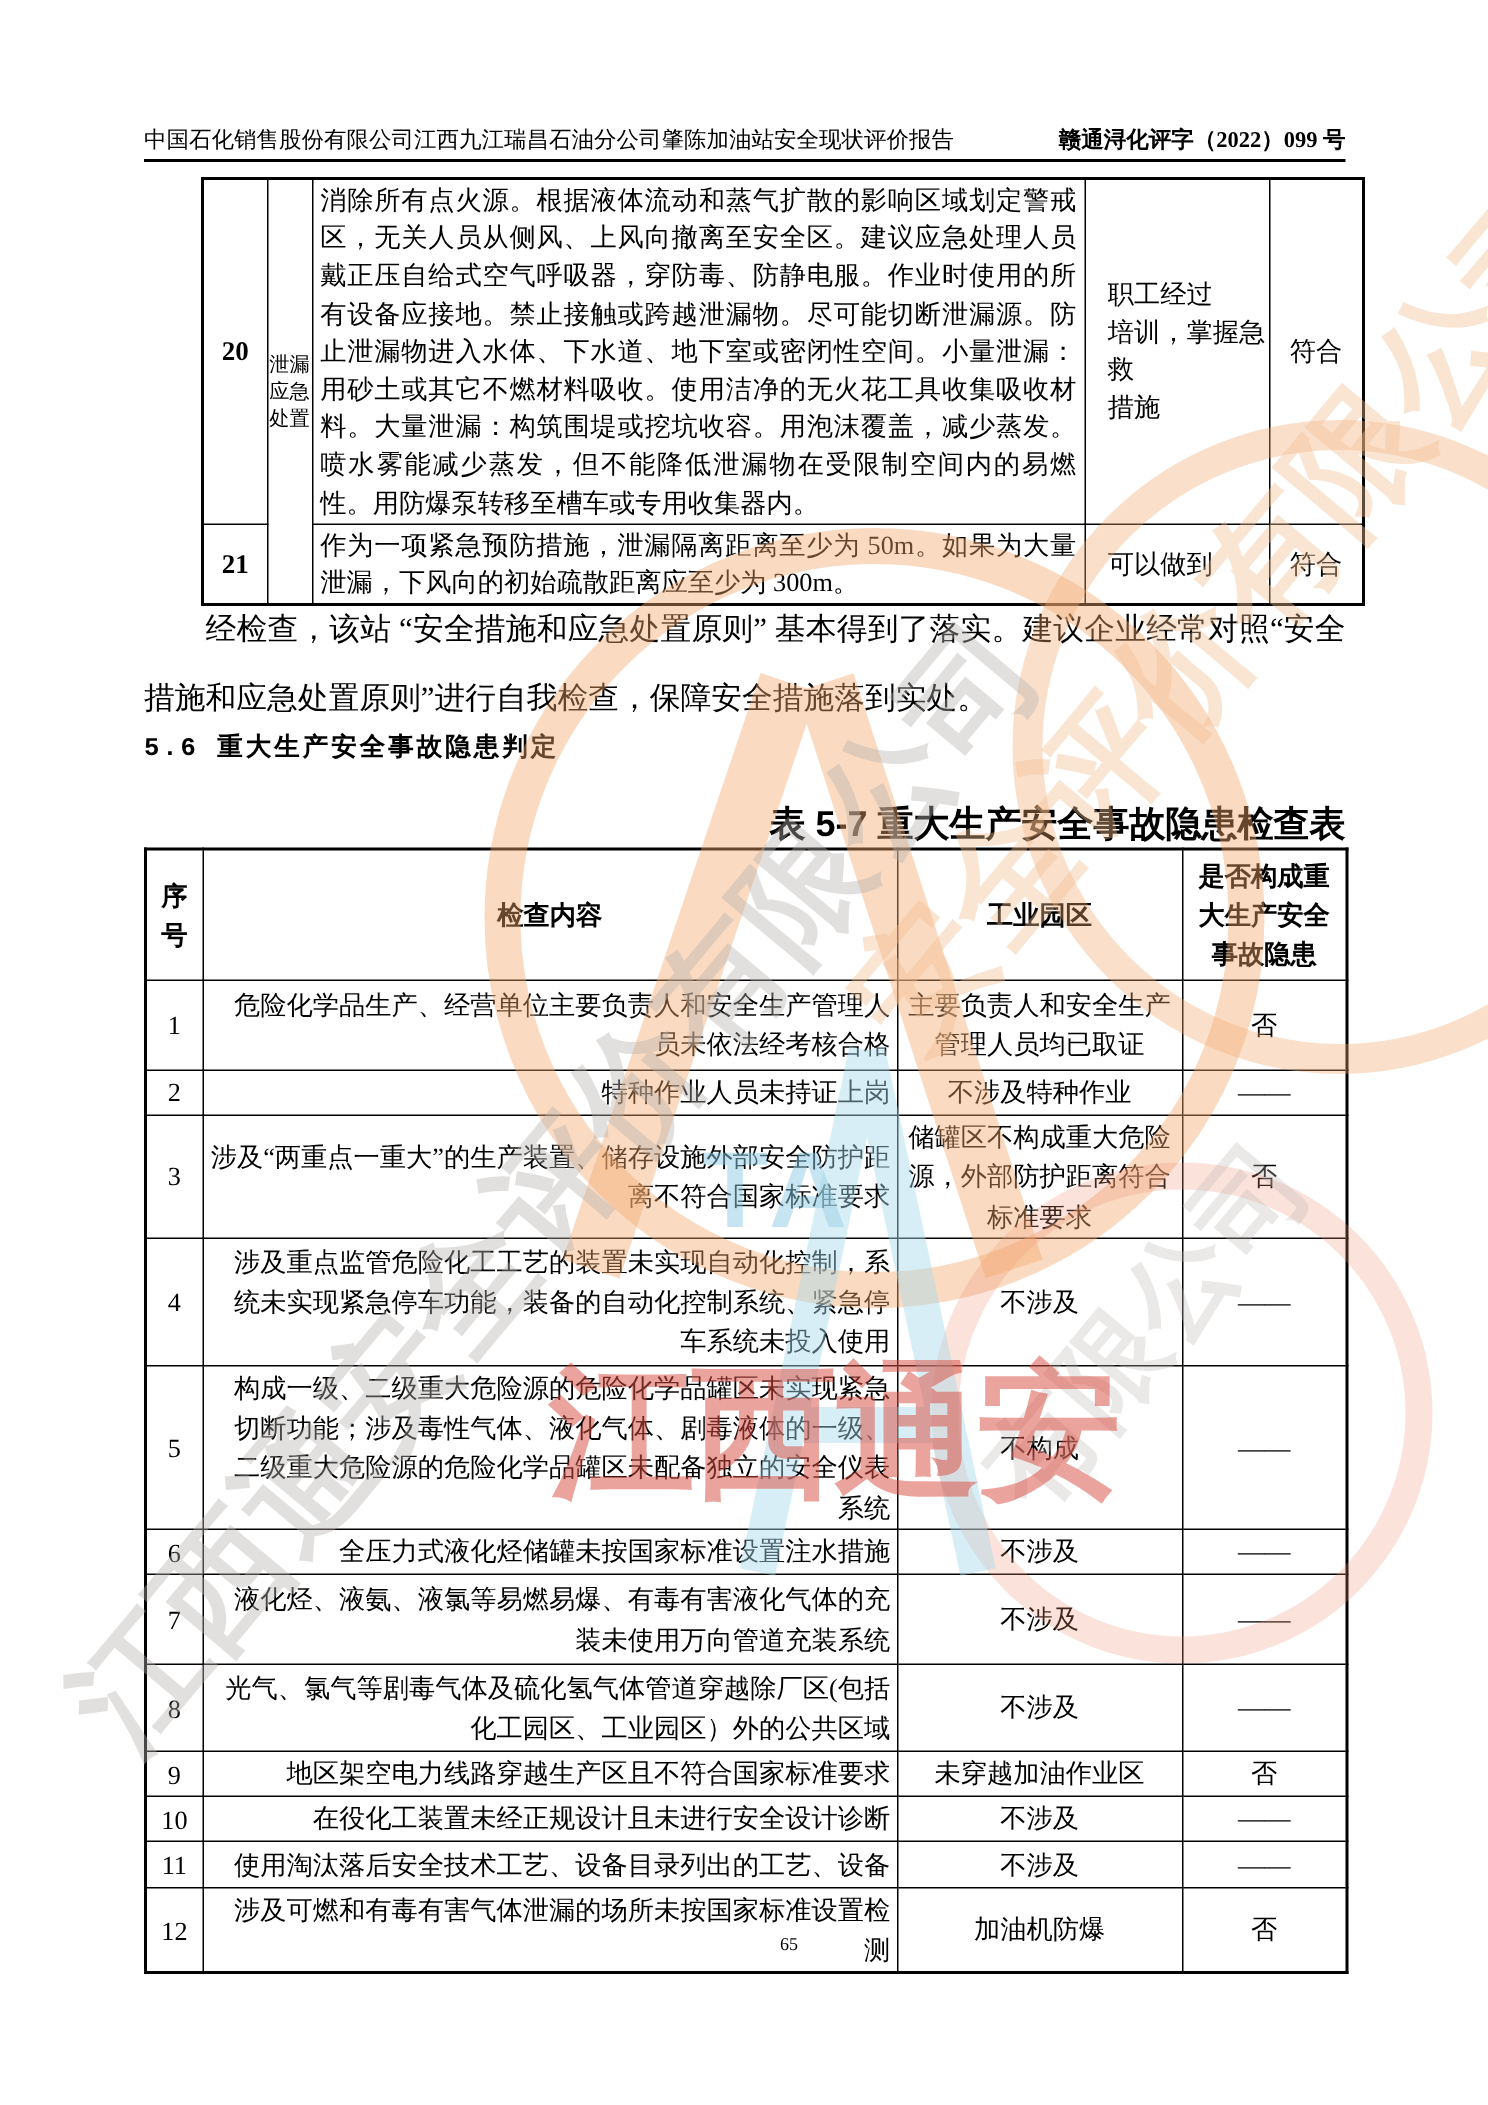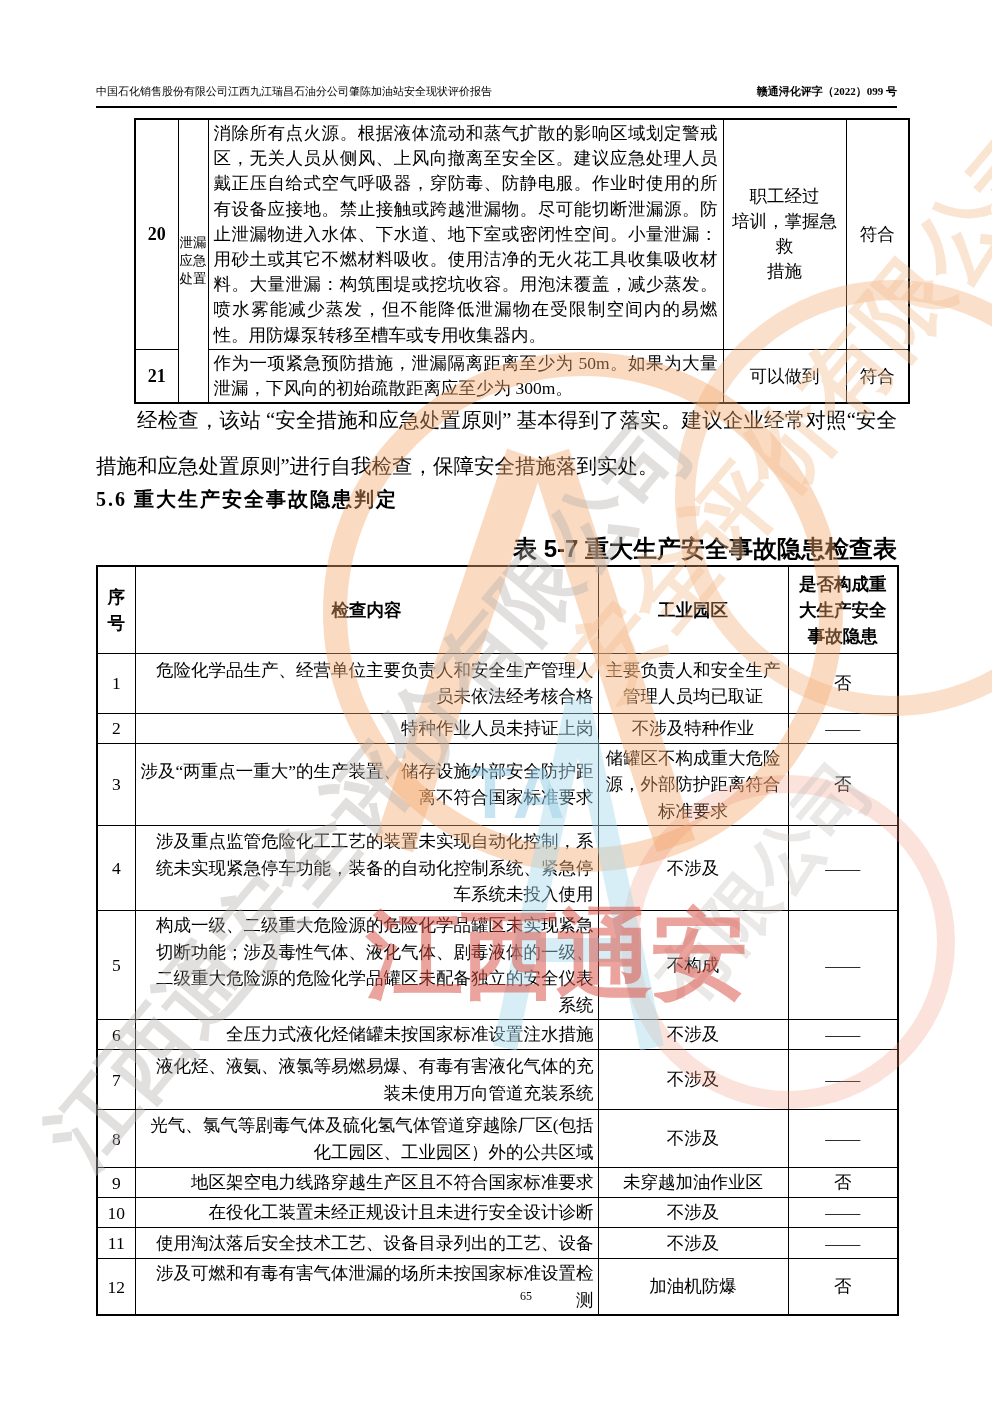--- a/index.html
+++ b/index.html
@@ -1,37 +1,37 @@
 <!DOCTYPE html>
 <html><head>
 <meta charset="utf-8">
 <style>
   html,body{margin:0;padding:0;background:#e8e8e8;}
   .page{position:relative;width:992px;height:1403px;background:#ffffff;margin:0 auto;
         font-family:"Liberation Serif","DejaVu Serif",serif;color:#000;overflow:hidden;}
   
   .doc-header{position:absolute;left:96px;top:84px;width:801px;display:flex;
-              justify-content:space-between;align-items:baseline;font-size:11px;white-space:nowrap;}
+              justify-content:space-between;align-items:baseline;font-size:15px;white-space:nowrap;}
   .doc-header .right{font-weight:bold;}
   .header-rule{position:absolute;left:96px;top:106px;width:801px;height:2px;background:#000;}
   
   table{border-collapse:collapse;table-layout:fixed;position:absolute;background:transparent;}
   td{border:1px solid #000;vertical-align:middle;padding:0;overflow:hidden;}
   
   #table1{left:134px;top:118px;width:774px;border:2px solid #000;font-size:17.5px;}
   #table1 td.no{font-weight:bold;text-align:center;font-size:18px;}
   #table1 td.item{font-size:13.5px;text-align:center;line-height:18px;white-space:pre-line;padding:0 1px;}
   #table1 td.content{text-align:justify;padding:1px 5px;line-height:25.2px;margin-left:23px;}
-  #table1 td.situation{text-align:center;line-height:25px;white-space:pre-line;}
+  #table1 td.situation{text-align:left;line-height:25px;white-space:pre-line;padding-left:15px;}
   #table1 td.concl{text-align:center;margin-top:43px;}
   
   .summary{position:absolute;left:96px;top:398px;width:801px;font-size:20.5px;line-height:45.5px;
            text-align:justify;text-indent:41px;}
   
-  .section-heading{position:absolute;left:96px;top:486px;font-size:20px;font-weight:bold;letter-spacing:2px;}
+  .section-heading{position:absolute;left:96px;top:486px;font-size:17px;font-weight:bold;letter-spacing:2px;font-family:Liberation Mono, monospace;}
   
   .table-caption{position:absolute;left:96px;top:533px;width:801px;text-align:right;font-size:24px;
                  font-weight:bold;font-family:"Liberation Sans","DejaVu Sans",sans-serif;}
   
   #table2{left:96px;top:565px;width:801px;border:2px solid #000;font-size:17.5px;}
   #table2 tr.head td{font-weight:bold;text-align:center;line-height:26px;
                      font-family:"Liberation Sans","DejaVu Sans",sans-serif;}
   #table2 td.no{text-align:center;white-space:pre-line;line-height:24px;}
   #table2 td.content{text-align:right;padding:1px 4px;line-height:26.5px;}
   #table2 td.situation{text-align:center;padding:1px 4px;line-height:26.5px;}

